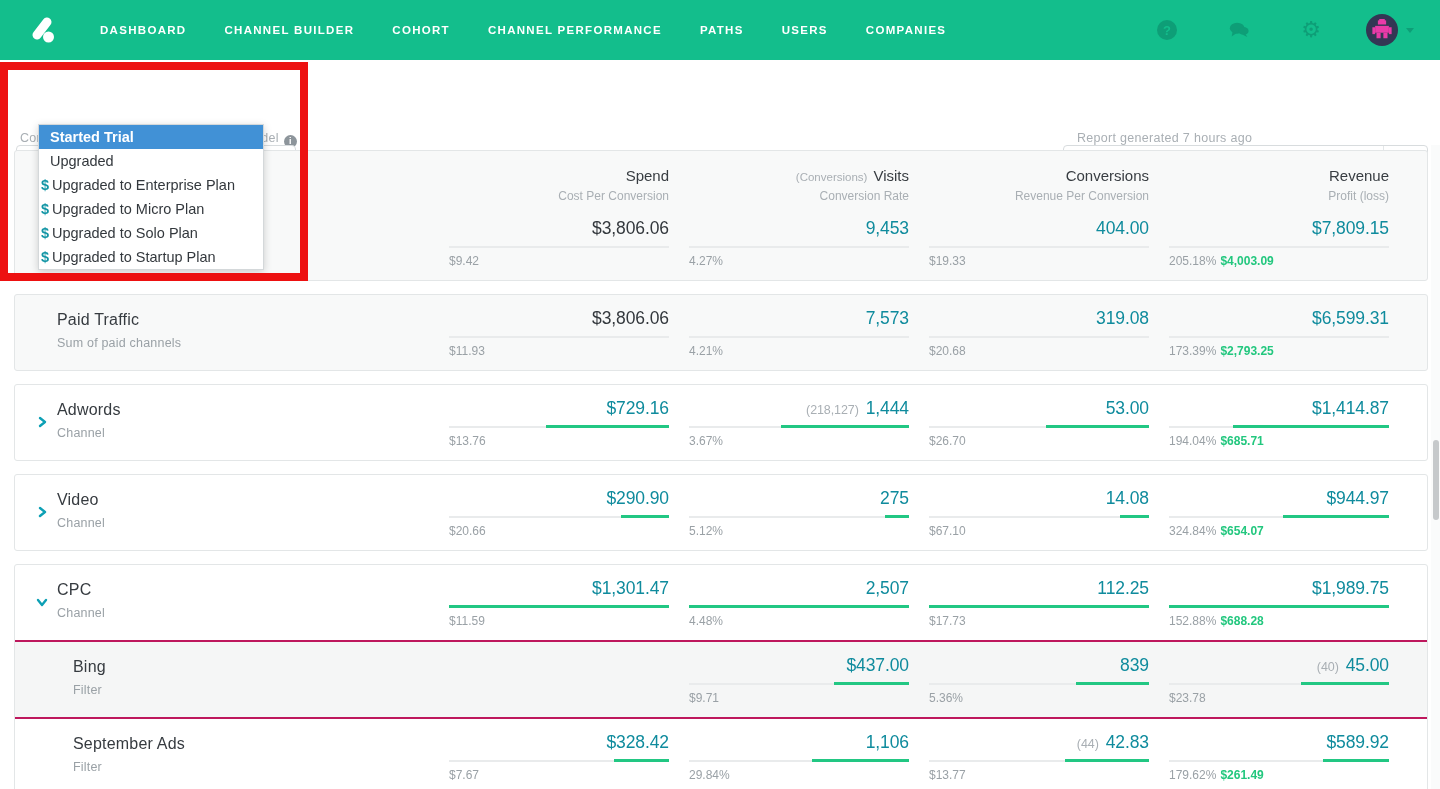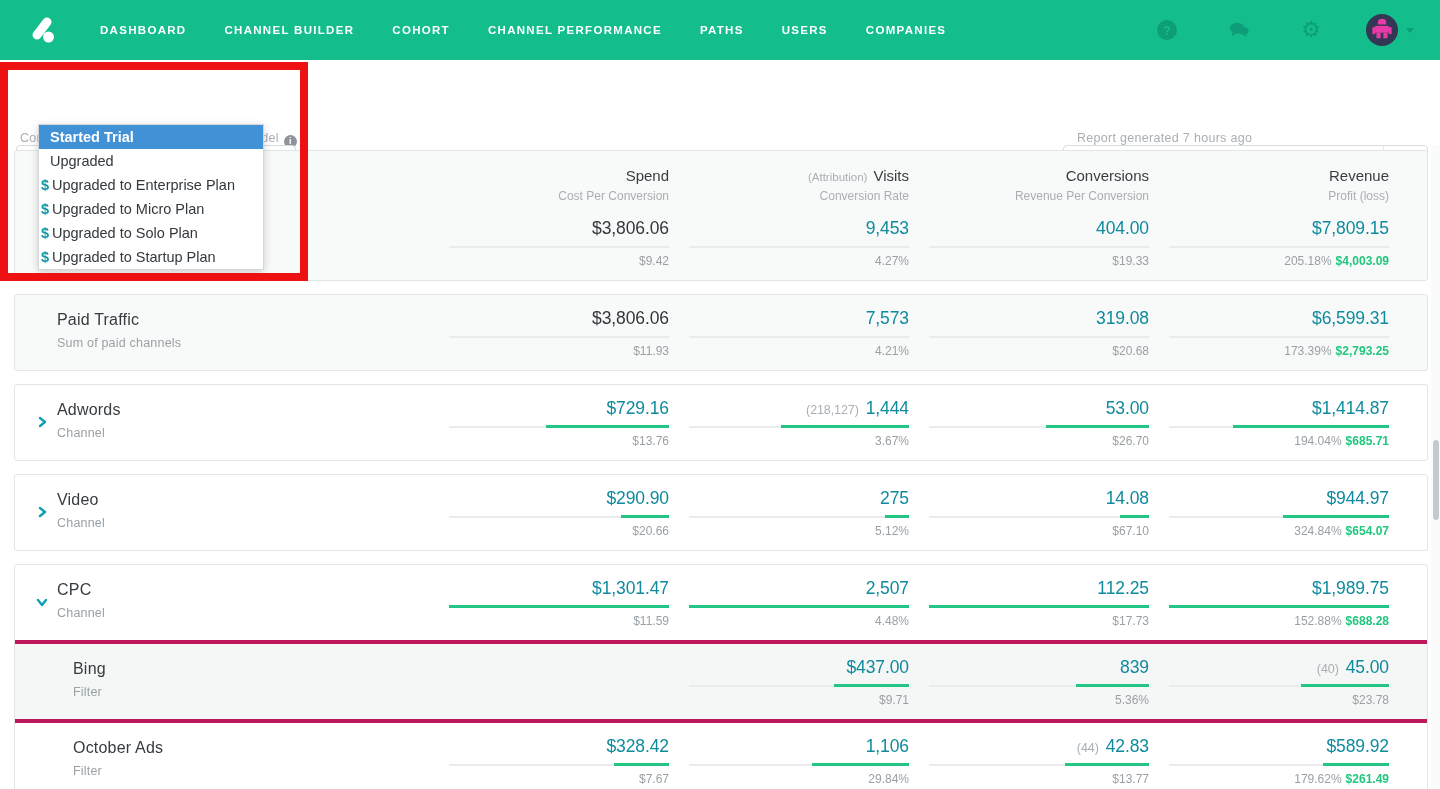--- a/index.html
+++ b/index.html
@@ -69,34 +69,34 @@
   .card{border:1px solid var(--border);border-radius:3px;background:#fff;margin-bottom:13px;overflow:hidden;}
   .card.gray{background:#F8F9F9;}
   .hdr-row{display:flex;padding:16px 38px 2px 24px;}
   .hdr-spacer{flex:1;}
   .hdr-cell{width:220px;margin-left:20px;text-align:right;}
   .hdr-main{font-size:15px;color:#383D42;}
   .hdr-pre{font-size:11.5px;color:var(--lightgray);margin-right:6px;}
   .hdr-sub{font-size:12px;color:var(--lightgray);margin-top:5px;}
 
   .row{display:flex;padding:13px 38px 12px 24px;position:relative;min-height:66px;}
-  .row+.row{border-top:4px solid #be185d;}
+  .row+.row{border-top:2px solid #be185d;}
   .row.gray{background:#F5F6F6;}
   .label-wrap{flex:1;position:relative;padding-left:18px;padding-top:3px;}
   .row.filter .label-wrap{padding-left:34px;}
   .chev{position:absolute;left:-3px;top:16px;cursor:pointer;}
   .row-title{font-size:16px;color:#363B40;letter-spacing:.2px;}
   .row-sub{font-size:12.5px;color:var(--gray);margin-top:7px;letter-spacing:.2px;}
   .cell{width:220px;margin-left:20px;}
   .main-line{text-align:right;white-space:nowrap;font-size:17.5px;color:var(--teal);letter-spacing:-.1px;cursor:pointer;}
   .main-line.dark{color:var(--dark);cursor:default;}
   .cell-pre{font-size:12.5px;color:var(--lightgray);margin-right:7px;}
   .track{height:2px;background:#E9EBEC;position:relative;margin-top:7px;}
   .fill{position:absolute;right:0;top:-1px;height:3px;background:var(--bar-green);}
-  .cell-sub{margin-top:6px;font-size:12px;color:var(--gray);text-align:right;white-space:nowrap;}
+  .cell-sub{margin-top:6px;font-size:12px;color:var(--gray);white-space:nowrap;}
   .profit{font-weight:700;color:var(--profit-green);margin-left:4px;}
 
   
   .scrollbar{position:absolute;right:0;top:145px;bottom:0;width:9px;background:#FAFBFB;z-index:60;}
   .scroll-thumb{position:absolute;top:295px;right:1.5px;width:6px;height:80px;border-radius:3px;background:#C6C9CB;cursor:grab;}
 </style>
 </head>
 <body>
 
 <div class="nav">
@@ -206,21 +206,21 @@
 
 <div class="content" id="content">
     <div class="card gray">
       <div class="hdr-row">
         <div class="hdr-spacer"></div>
         <div class="hdr-cell">
           <div class="hdr-main"><span>Spend</span></div>
           <div class="hdr-sub">Cost Per Conversion</div>
         </div>
         <div class="hdr-cell">
-          <div class="hdr-main"><span class="hdr-pre">(Attribution)</span><span>Visits</span></div>
+          <div class="hdr-main"><span class="hdr-pre">(Conversions)</span><span>Visits</span></div>
           <div class="hdr-sub">Conversion Rate</div>
         </div>
         <div class="hdr-cell">
           <div class="hdr-main"><span>Conversions</span></div>
           <div class="hdr-sub">Revenue Per Conversion</div>
         </div>
         <div class="hdr-cell">
           <div class="hdr-main"><span>Revenue</span></div>
           <div class="hdr-sub">Profit (loss)</div>
         </div>
@@ -418,21 +418,21 @@
         <div class="cell">
           <div class="main-line"><span class="cell-pre">(40)</span><span>45.00</span></div>
           <div class="track">
             <div class="fill" style="width: 40%;"></div>
           </div>
           <div class="cell-sub">$23.78</div>
         </div>
       </div>
       <div class="row filter">
         <div class="label-wrap">
-          <div class="row-title">October Ads</div>
+          <div class="row-title">September Ads</div>
           <div class="row-sub">Filter</div>
         </div>
         <div class="cell">
           <div class="main-line"><span>$328.42</span></div>
           <div class="track">
             <div class="fill" style="width: 25%;"></div>
           </div>
           <div class="cell-sub">$7.67</div>
         </div>
         <div class="cell">

